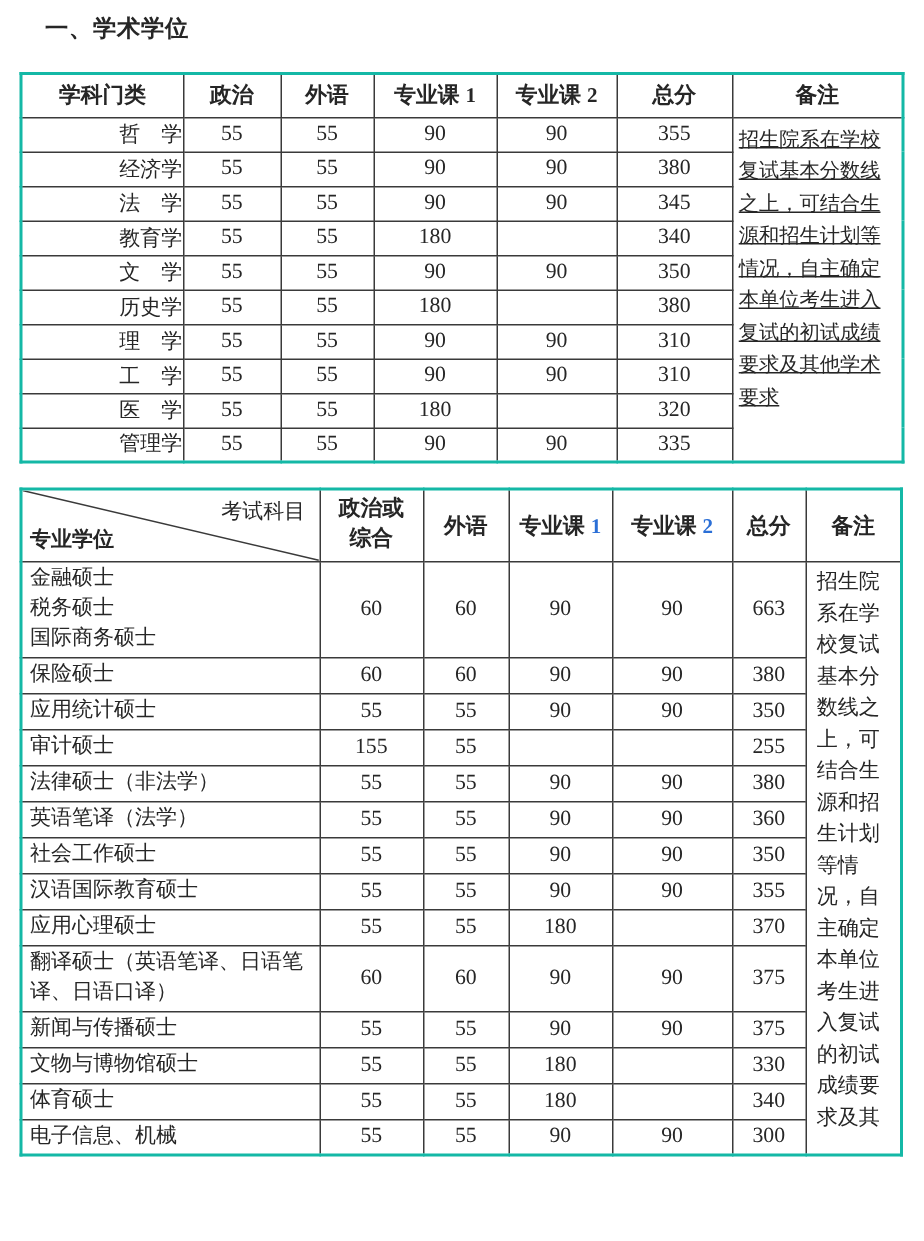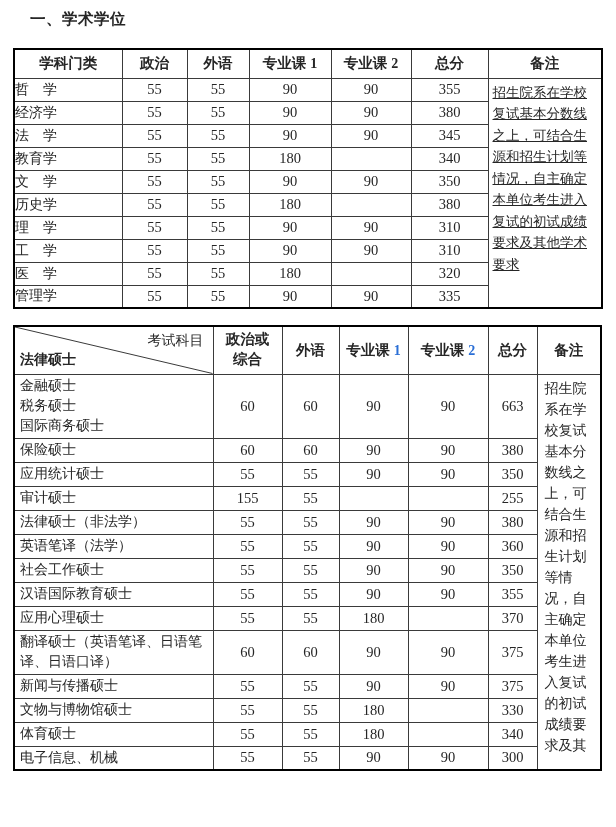--- a/index.html
+++ b/index.html
@@ -16,38 +16,38 @@
   }
   .sec-title{
     font-weight:700; font-size:15.5px; letter-spacing:0.5px;
     margin:0 0 0 30px;
   }
   .sec-title.first{ padding-top:9px; }
   .sec-title.second{ margin-top:47px; }
   table{
     border-collapse:collapse; table-layout:fixed;
     margin:0 0 0 13px;
-    border:2px solid #000000;
+    border:2px solid #14b8a6;
   }
   .t1{ margin-top:18px; width:588px; }
   .t2{ margin-top:16px; width:587px; }
   th,td{
     border:1px solid var(--border-color);
     padding:0; overflow:hidden;
     font-size:14.5px;
   }
   th{ font-weight:700; text-align:center; vertical-align:middle; }
   .t1 .hrow th{ height:29px; }
   .t2 .hrow th{ height:48px; }
   .t1 td{ height:23px; }
   .t2 td{ height:24px; }
   .t2 tr.row-triple td{ height:64px; }
   .t2 tr.row-double td{ height:44px; }
   td.num{ text-align:center; vertical-align:middle; }
-  td.cat{ text-align:left; vertical-align:middle; font-size:14px; }
+  td.cat{ text-align:right; vertical-align:middle; font-size:14px; }
   td.pname{
     text-align:left; vertical-align:middle;
     padding-left:5px; font-size:14px;
     white-space:pre-line; line-height:20px;margin-left:13px;
   }
   .hnum{ margin-left:4px; font-size:14px; }
   .t2 .hnum{ color:var(--accent-blue); }
   .hpol{ white-space:pre-line; line-height:20px; display:inline-block;font-family:Liberation Mono, monospace; }
   td.remark1{
     vertical-align:top; text-align:left;
@@ -187,21 +187,21 @@
         <col style="width:49px">
         <col style="width:64px">
     </colgroup>
     <tbody>
         <tr class="hrow">
       <th class="corner">
         <svg class="diag" viewBox="0 0 100 100" preserveAspectRatio="none">
               <line x1="0" y1="0" x2="100" y2="100" stroke="#3a3a3a" stroke-width="1" vector-effect="non-scaling-stroke"></line>
             </svg>
         <span class="corner-top">考试科目</span>
-        <span class="corner-bottom">法律硕士</span>
+        <span class="corner-bottom">专业学位</span>
       </th>
       <th><span class="hpol">政治或
 综合</span></th>
       <th>外语</th>
       <th><span>专业课</span><span class="hnum">1</span></th>
       <th><span>专业课</span><span class="hnum">2</span></th>
       <th>总分</th>
       <th>备注</th>
     </tr>
     <tr class="row-triple">

